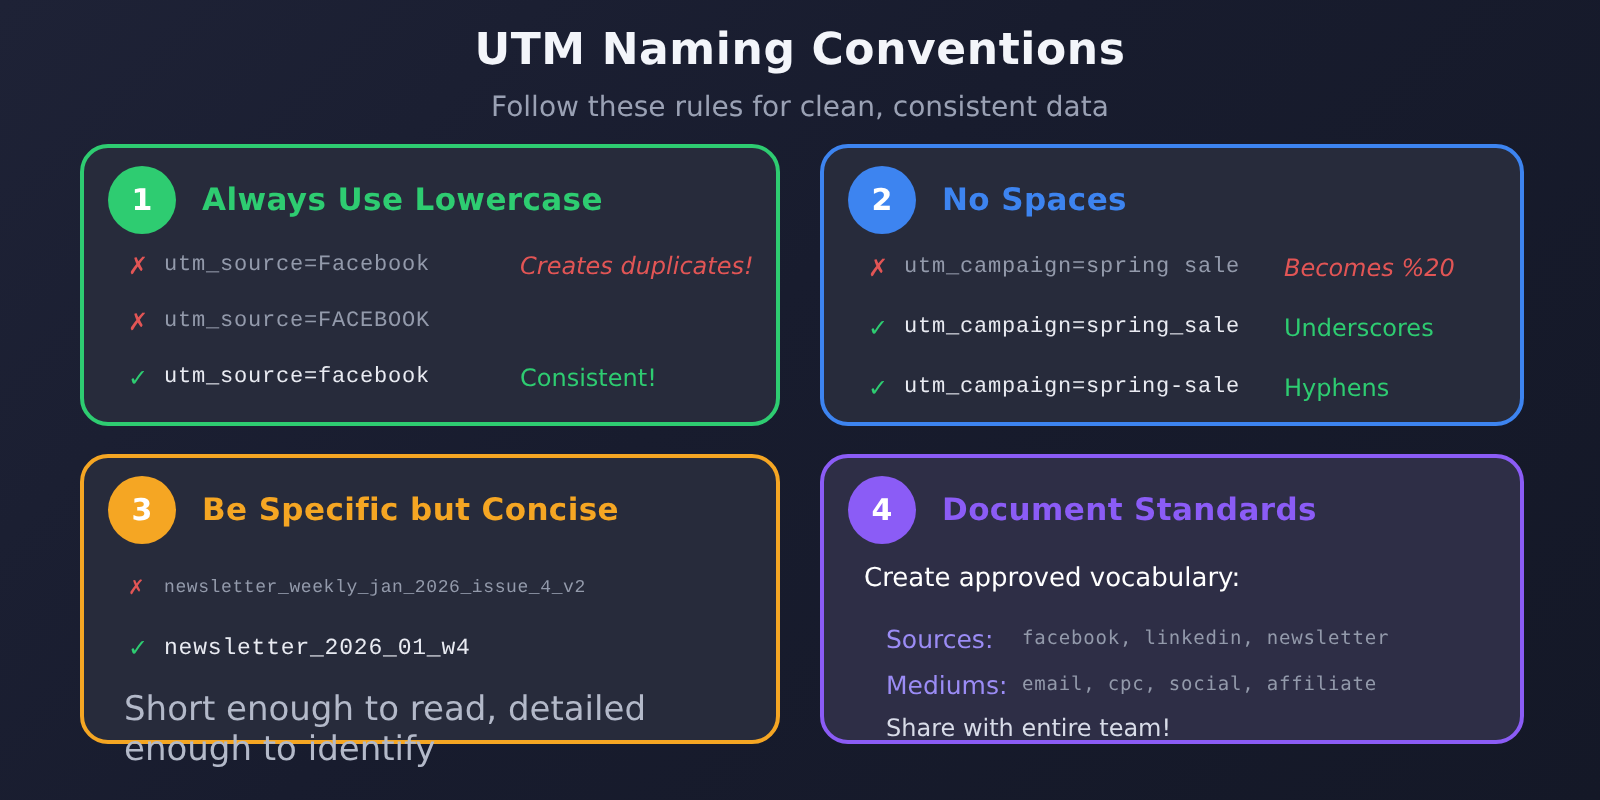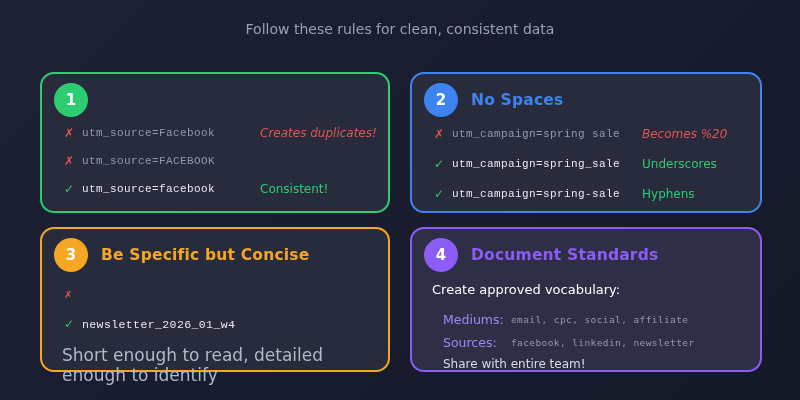--- a/index.html
+++ b/index.html
@@ -62,26 +62,28 @@
   .vocab { margin:11px 0 0 11px; }
   .vocab-row { display:flex; align-items:center; height:23px; }
   .vocab-label { width:58px; flex:0 0 auto; font-size:12.5px; color:#9b8cf5; }
   .vocab-values { font-family:"DejaVu Sans Mono","Liberation Mono",monospace; font-size:9.5px; letter-spacing:0.4px; color:#939aab; margin-left:10px; }
   .c4-footer { margin:3px 0 0 11px; font-size:12px; color:#d8dce8; }
 </style>
 </head>
 <body>
 
 <header class="header">
+  <div class="title">UTM Naming Conventions</div>
   <div class="subtitle">Follow these rules for clean, consistent data</div>
 </header>
 
 <section class="card" id="card1" style="--accent: #2ecc71;">
   <div class="card-head">
     <div class="badge">1</div>
+    <div class="card-title">Always Use Lowercase</div>
   </div>
   <div class="rows">
     <div class="row">
       <span class="icon icon-x">✗</span>
       <span class="code code-bad">utm_source=Facebook</span>
       <span class="note note-bad">Creates duplicates!</span>
     </div>
     <div class="row">
       <span class="icon icon-x">✗</span>
       <span class="code code-bad">utm_source=FACEBOOK</span>
@@ -120,41 +122,42 @@
 </section>
 
 <section class="card" id="card3" style="--accent: #f5a623;">
   <div class="card-head">
     <div class="badge">3</div>
     <div class="card-title">Be Specific but Concise</div>
   </div>
   <div class="rows">
     <div class="row">
       <span class="icon icon-x">✗</span>
+      <span class="code code-bad code-small">newsletter_weekly_jan_2026_issue_4_v2</span>
     </div>
     <div class="row">
       <span class="icon icon-check">✓</span>
       <span class="code code-good">newsletter_2026_01_w4</span>
     </div>
   </div>
   <div class="card-footer">Short enough to read, detailed enough to identify</div>
 </section>
 
 <section class="card" id="card4" style="--accent: #8b5cf6;">
   <div class="card-head">
     <div class="badge">4</div>
     <div class="card-title">Document Standards</div>
   </div>
   <div class="c4-body">
     <div class="c4-intro">Create approved vocabulary:</div>
     <div class="vocab">
       <div class="vocab-row">
+        <span class="vocab-label">Sources:</span>
+        <span class="vocab-values">facebook, linkedin, newsletter</span>
+      </div>
+      <div class="vocab-row">
         <span class="vocab-label">Mediums:</span>
         <span class="vocab-values">email, cpc, social, affiliate</span>
-      </div>
-      <div class="vocab-row">
-        <span class="vocab-label">Sources:</span>
-        <span class="vocab-values">facebook, linkedin, newsletter</span>
       </div>
     </div>
     <div class="c4-footer">Share with entire team!</div>
   </div>
 </section>
 
 </body></html>

